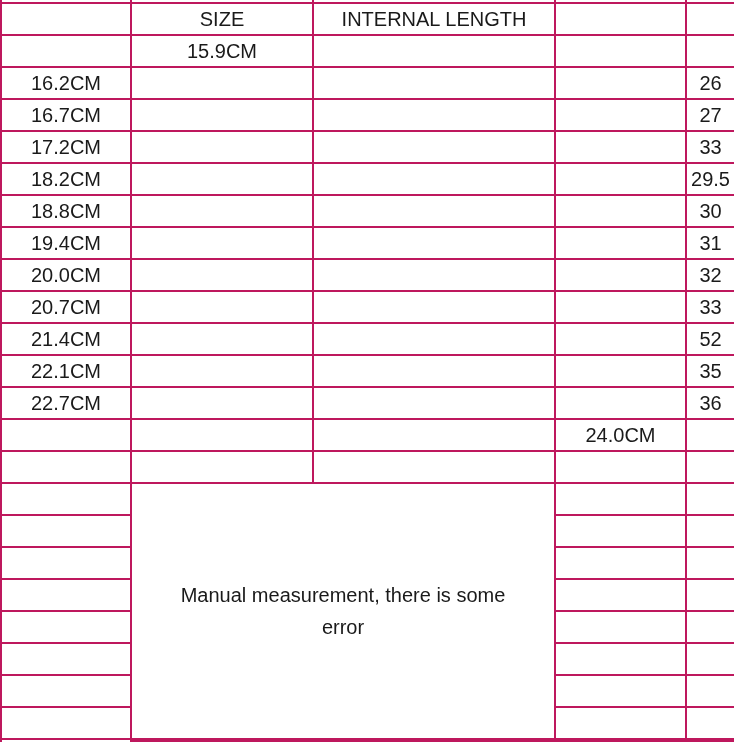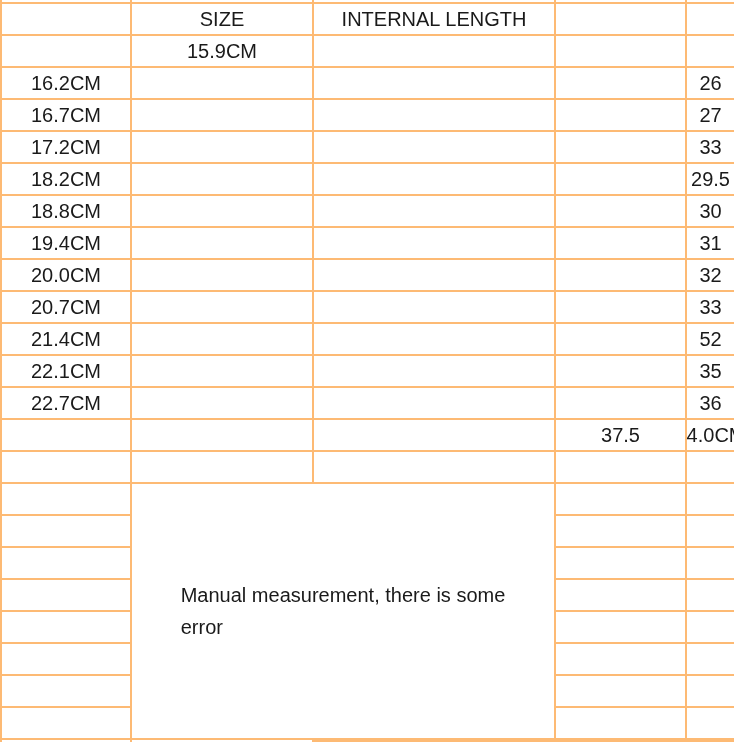--- a/index.html
+++ b/index.html
@@ -5,37 +5,38 @@
   html, body { margin: 0; padding: 0; background: #ffffff; }
   .sheet {
     box-sizing: border-box;
     width: 734px;
     height: 742px;
     display: grid;
     grid-template-columns: 128px 180px 240px 129px 47px;
     grid-template-rows: 2px repeat(23, 30px) 2px;
     gap: 2px;
     padding-left: 2px;
-    background: #fdba74;
+    background: #be185d;
     font-family: "Liberation Sans", "DejaVu Sans", sans-serif;
     color: #1a1a1a;
   }
   .cell {
     background: #ffffff;
     display: flex;
     align-items: center;
     justify-content: center;
     font-size: 20px;
     line-height: 30px;
     white-space: nowrap;
     overflow: hidden;
   }
   .merged {
     grid-column: 2 / span 2;
     grid-row: 17 / span 8;
+    text-align: center;
   }
   .merged .note { line-height: 32px; font-size: 20px; }
 </style>
 </head>
 <body>
 
 <div class="sheet">
 
   <div class="cell"></div>
   <div class="cell"></div>
@@ -118,21 +119,20 @@
   <div class="cell">22.7CM</div>
   <div class="cell"></div>
   <div class="cell"></div>
 
   <div class="cell"></div>
   <div class="cell">36</div>
   <div class="cell"></div>
   <div class="cell"></div>
 
   <div class="cell"></div>
-  <div class="cell">37.5</div>
   <div class="cell">24.0CM</div>
   <div class="cell"></div>
   <div class="cell"></div>
 
   <div class="cell merged">
     <div class="note">
       <div>Manual measurement, there is some</div>
       <div>error</div>
     </div>
   </div>

